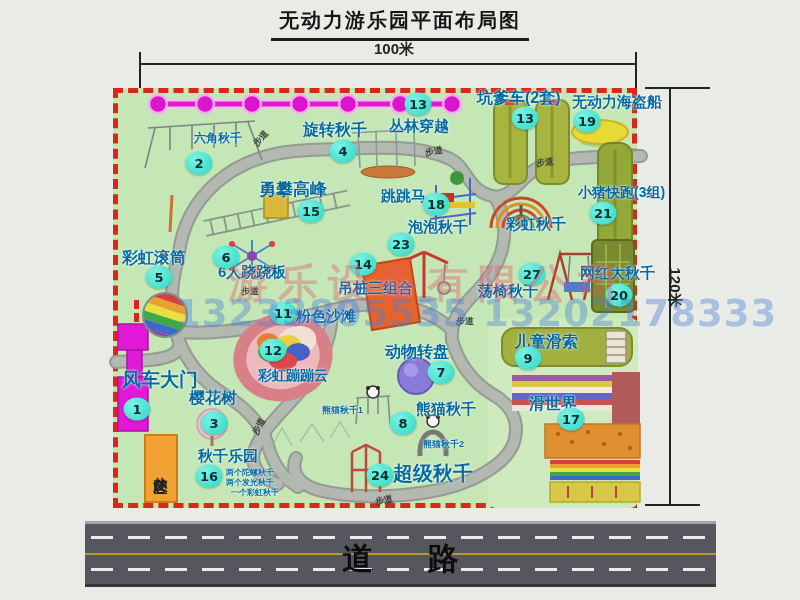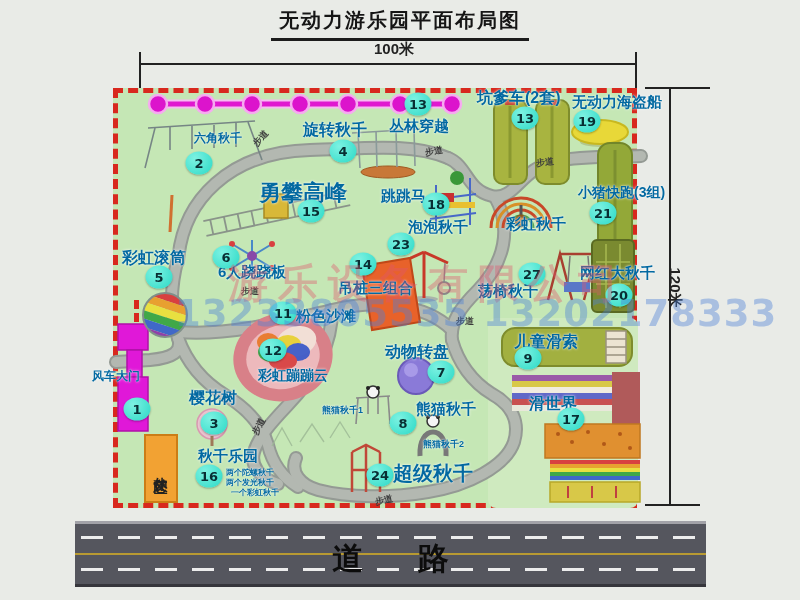--- a/index.html
+++ b/index.html
@@ -21,21 +21,21 @@
   #title{position:absolute;top:7px;left:50%;transform:translateX(-50%);
        font-size:20px;font-weight:bold;color:#151515;letter-spacing:2px;
        border-bottom:3px solid #1c1c1c;padding:0 8px 4px;z-index:40;}
   #dim-w{position:absolute;left:352px;top:40px;font-size:15px;font-weight:bold;color:#222;z-index:40;margin-left:22px;}
   #dim-h{position:absolute;left:654px;top:278px;font-size:15px;font-weight:bold;color:#222;
        transform:rotate(90deg);z-index:40;}
   #rest{position:absolute;left:144px;top:434px;width:34px;height:69px;background:#f2a233;
        border:2px solid #cc7d16;box-sizing:border-box;display:flex;align-items:center;justify-content:center;
        writing-mode:vertical-rl;text-orientation:upright;font-weight:bold;font-size:14px;color:#222;
        letter-spacing:2px;z-index:25;}
-  #road{position:absolute;left:75px;top:521px;width:631px;height:66px;background:#55565e;
+  #road{position:absolute;left:85px;top:521px;width:631px;height:66px;background:#55565e;
        border-top:3px solid #a2a2a8;border-bottom:3px solid #36363c;box-sizing:border-box;z-index:5;}
   .dash-line{position:absolute;left:6px;right:6px;height:3px;
        background:repeating-linear-gradient(90deg,#ececec 0 22px,transparent 22px 37px);}
   #road-yellow{position:absolute;left:0;right:0;top:29px;height:2px;background:#b89a32;}
   #road-label{position:absolute;left:0;right:0;top:14px;text-align:center;font-size:31px;
        font-weight:bold;color:#0c0c0c;word-spacing:46px;z-index:6;}
   #wm-company{position:absolute;left:228px;top:256px;font-size:40px;font-weight:bold;
        color:#e0556e;opacity:.38;letter-spacing:10px;z-index:45;white-space:nowrap;}
   #wm-phone{position:absolute;left:175px;top:292px;font-size:37px;font-weight:bold;
        color:#4a80d8;opacity:.40;letter-spacing:1px;z-index:45;white-space:nowrap;
@@ -358,35 +358,35 @@
   <div class="badge" style="left:209px;top:476px">16</div>
   <div class="badge" style="left:525px;top:118px">13</div>
   <div class="badge" style="left:436px;top:204px">18</div>
   <div class="badge" style="left:587px;top:121px">19</div>
   <div class="badge" style="left:619px;top:295px">20</div>
   <div class="badge" style="left:603px;top:213px">21</div>
   <div class="badge" style="left:532px;top:274px">27</div>
   <div class="badge" style="left:401px;top:244px">23</div>
   <div class="badge" style="left:380px;top:475px">24</div>
 
-  <div class="lbl" style="left:92px;top:370px;font-size:12px">风车大门</div>
+  <div class="lbl" style="left:122px;top:370px;font-size:19px">风车大门</div>
   <div class="lbl" style="left:194px;top:132px;font-size:12px">六角秋千</div>
   <div class="lbl" style="left:189px;top:389px;font-size:16px">樱花树</div>
   <div class="lbl" style="left:303px;top:121px;font-size:16px">旋转秋千</div>
   <div class="lbl" style="left:122px;top:249px;font-size:16px">彩虹滚筒</div>
   <div class="lbl" style="left:218px;top:264px">6人跷跷板</div>
   <div class="lbl" style="left:385px;top:343px;font-size:16px">动物转盘</div>
   <div class="lbl" style="left:416px;top:401px">熊猫秋千</div>
   <div class="lbl" style="left:514px;top:333px;font-size:16px">儿童滑索</div>
   <div class="lbl" style="left:529px;top:395px;font-size:16px">滑世界</div>
   <div class="lbl" style="left:296px;top:308px">粉色沙滩</div>
   <div class="lbl" style="left:258px;top:368px;font-size:14px">彩虹蹦蹦云</div>
   <div class="lbl" style="left:389px;top:118px">丛林穿越</div>
   <div class="lbl" style="left:338px;top:280px">吊桩三组合</div>
-  <div class="lbl" style="left:259px;top:181px;font-size:22px">勇攀高峰</div>
+  <div class="lbl" style="left:259px;top:181px;font-size:17px">勇攀高峰</div>
   <div class="lbl" style="left:198px;top:448px">秋千乐园</div>
   <div class="lbl" style="left:477px;top:89px;font-size:16px">坑爹车(2套)</div>
   <div class="lbl" style="left:381px;top:188px">跳跳马</div>
   <div class="lbl" style="left:572px;top:94px">无动力海盗船</div>
   <div class="lbl" style="left:580px;top:265px">网红大秋千</div>
   <div class="lbl" style="left:578px;top:185px;font-size:14px">小猪快跑(3组)</div>
   <div class="lbl" style="left:478px;top:283px">荡椅秋千</div>
   <div class="lbl" style="left:408px;top:219px">泡泡秋千</div>
   <div class="lbl" style="left:393px;top:462px;font-size:20px">超级秋千</div>
 

